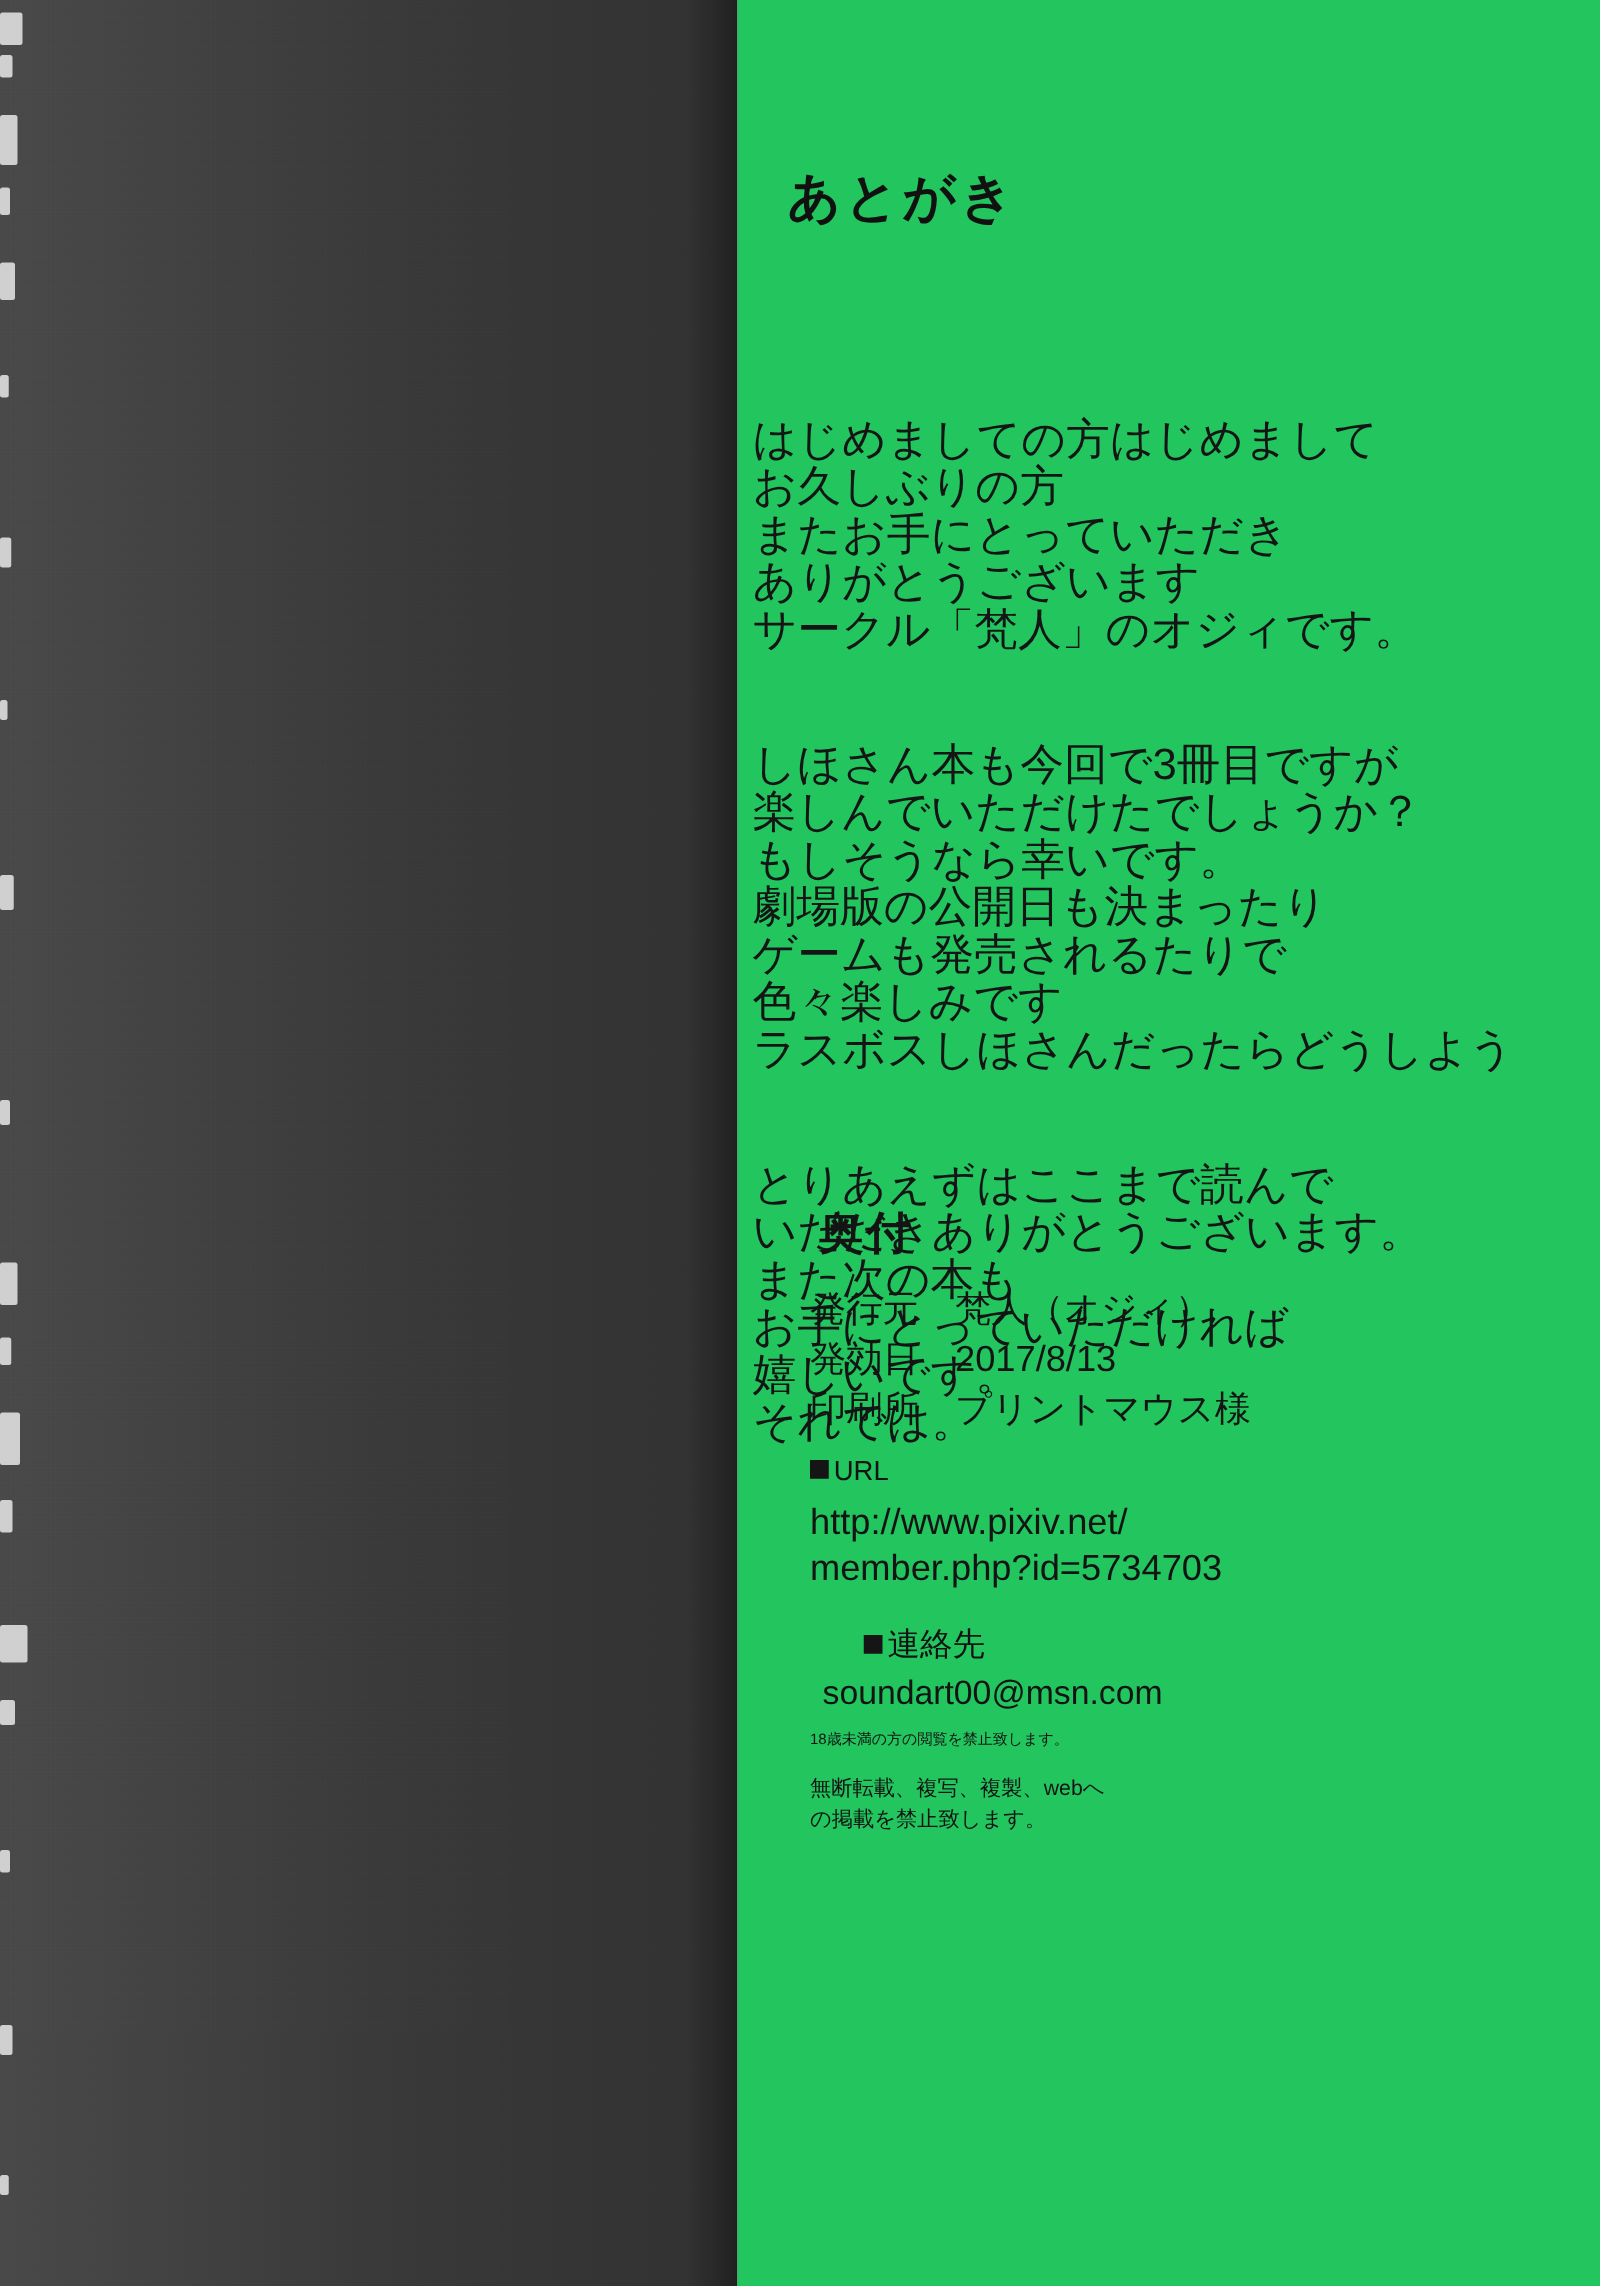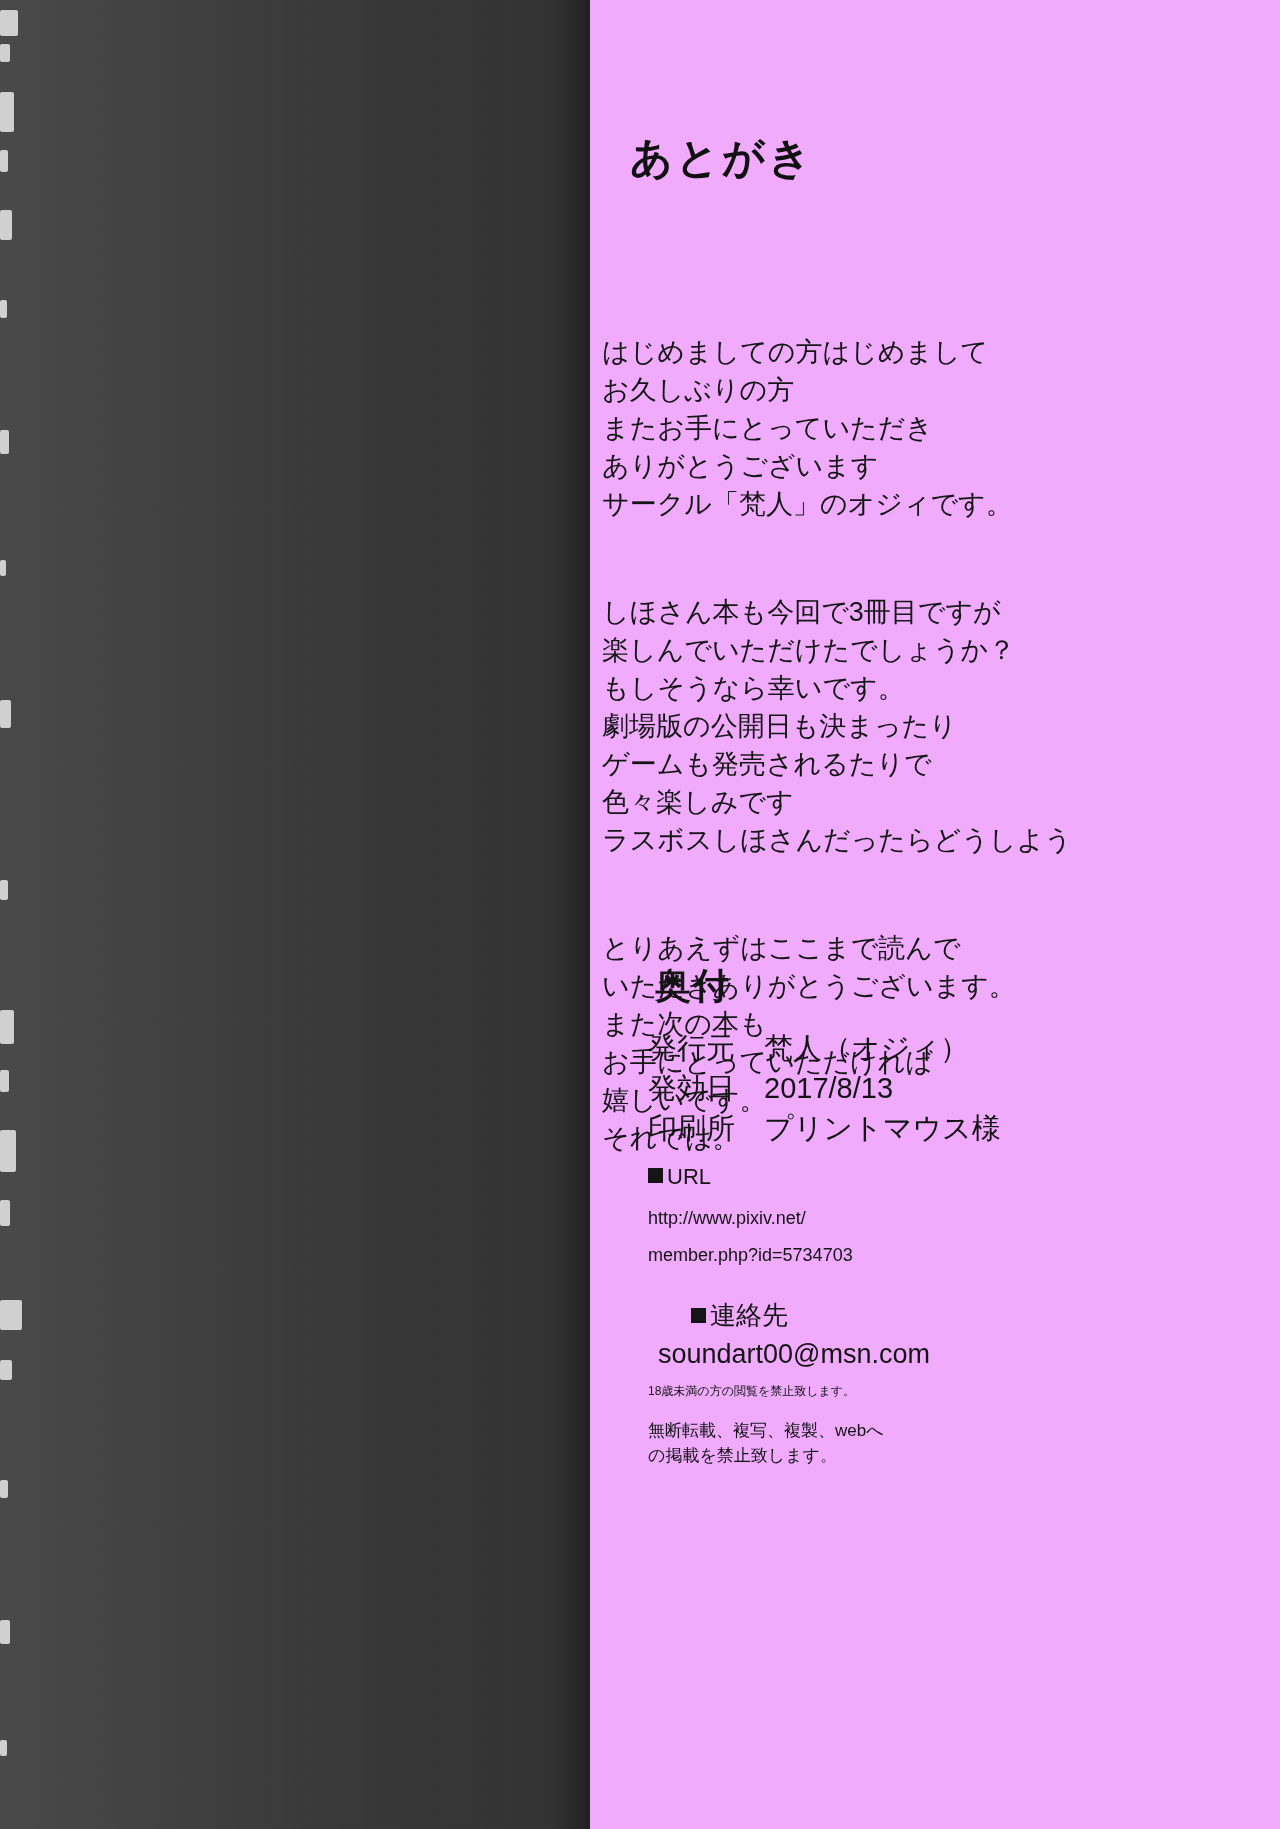--- a/index.html
+++ b/index.html
@@ -62,38 +62,38 @@
     height: 1829px;
     background: linear-gradient(90deg, rgba(0,0,0,0) 0%, rgba(0,0,0,0.35) 100%);
   }
   
   .content {
     position: absolute;
     left: 590px;
     top: 0;
     width: 690px;
     height: 1829px;
-    background: #f0abfc;
+    background: #22c55e;
     color: #141414;
   }
   .afterword-title {
     position: absolute;
     left: 40px;
     top: 130px;
     font-size: 42px;
     font-weight: bold;
     letter-spacing: 3px;
     color: #111;
   }
   .afterword-body {
     position: absolute;
     left: 12px;
     top: 295px;
     width: 640px;
-    font-size: 27px;
+    font-size: 35px;
     line-height: 38px;
     color: #151515;
     white-space: pre-line;
   }
   .afterword-body p {
     margin: 0 0 32px 0;
   }
   .colophon-title {
     position: absolute;
     left: 65px;
@@ -125,21 +125,21 @@
     height: 15px;
     background: #151515;
     margin-right: 4px;
     vertical-align: 1px;
   }
   .url-text {
     position: absolute;
     left: 58px;
     top: 1200px;
     width: 620px;
-    font-size: 18px;
+    font-size: 29px;
     line-height: 37px;
     white-space: pre-line;
   }
   .contact-head {
     position: absolute;
     left: 58px;
     top: 1298px;
     font-size: 26px;
     line-height: 34px;
     margin-left: 43px;

